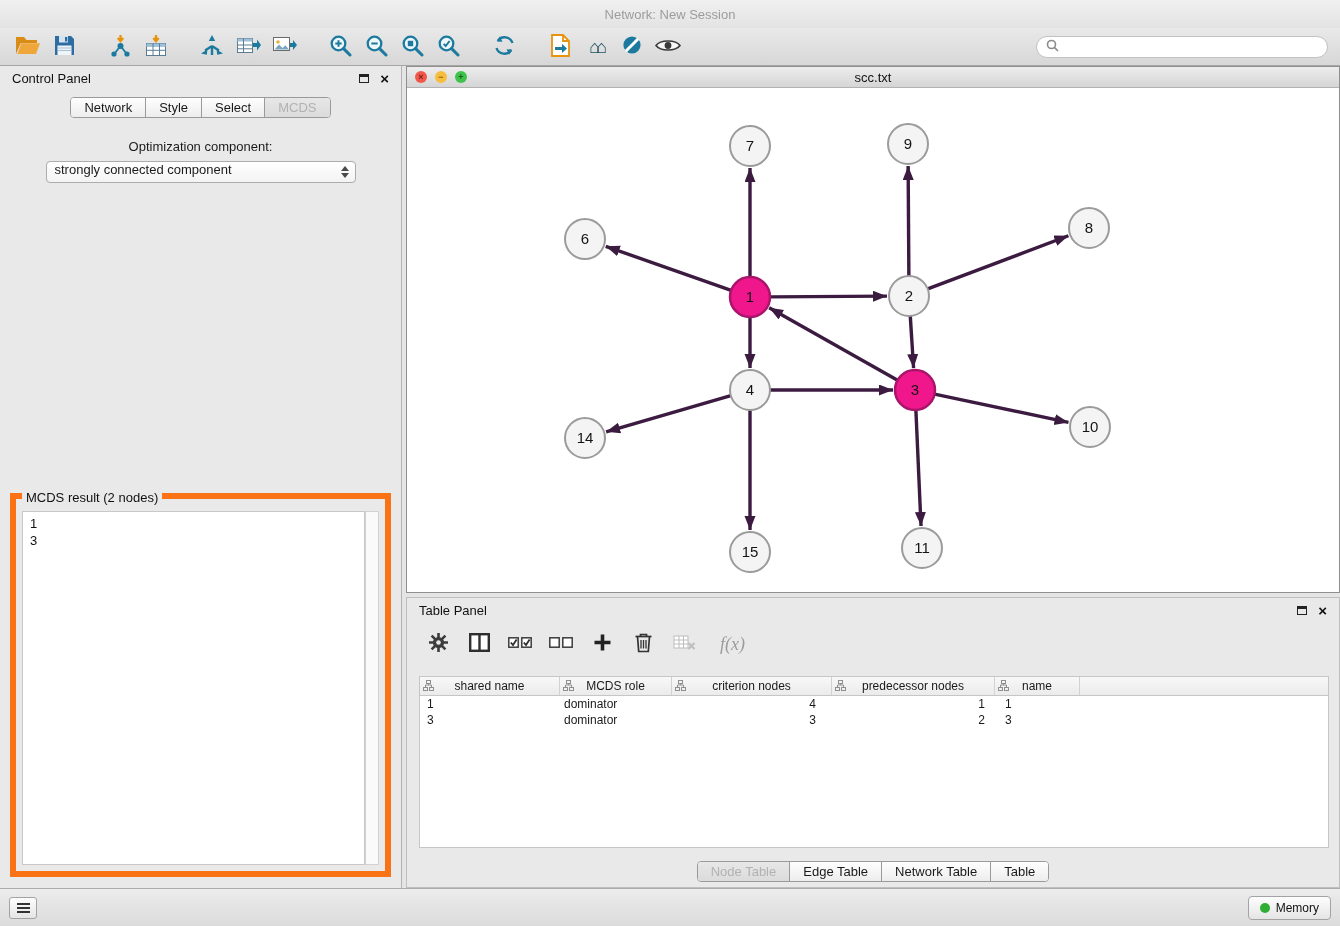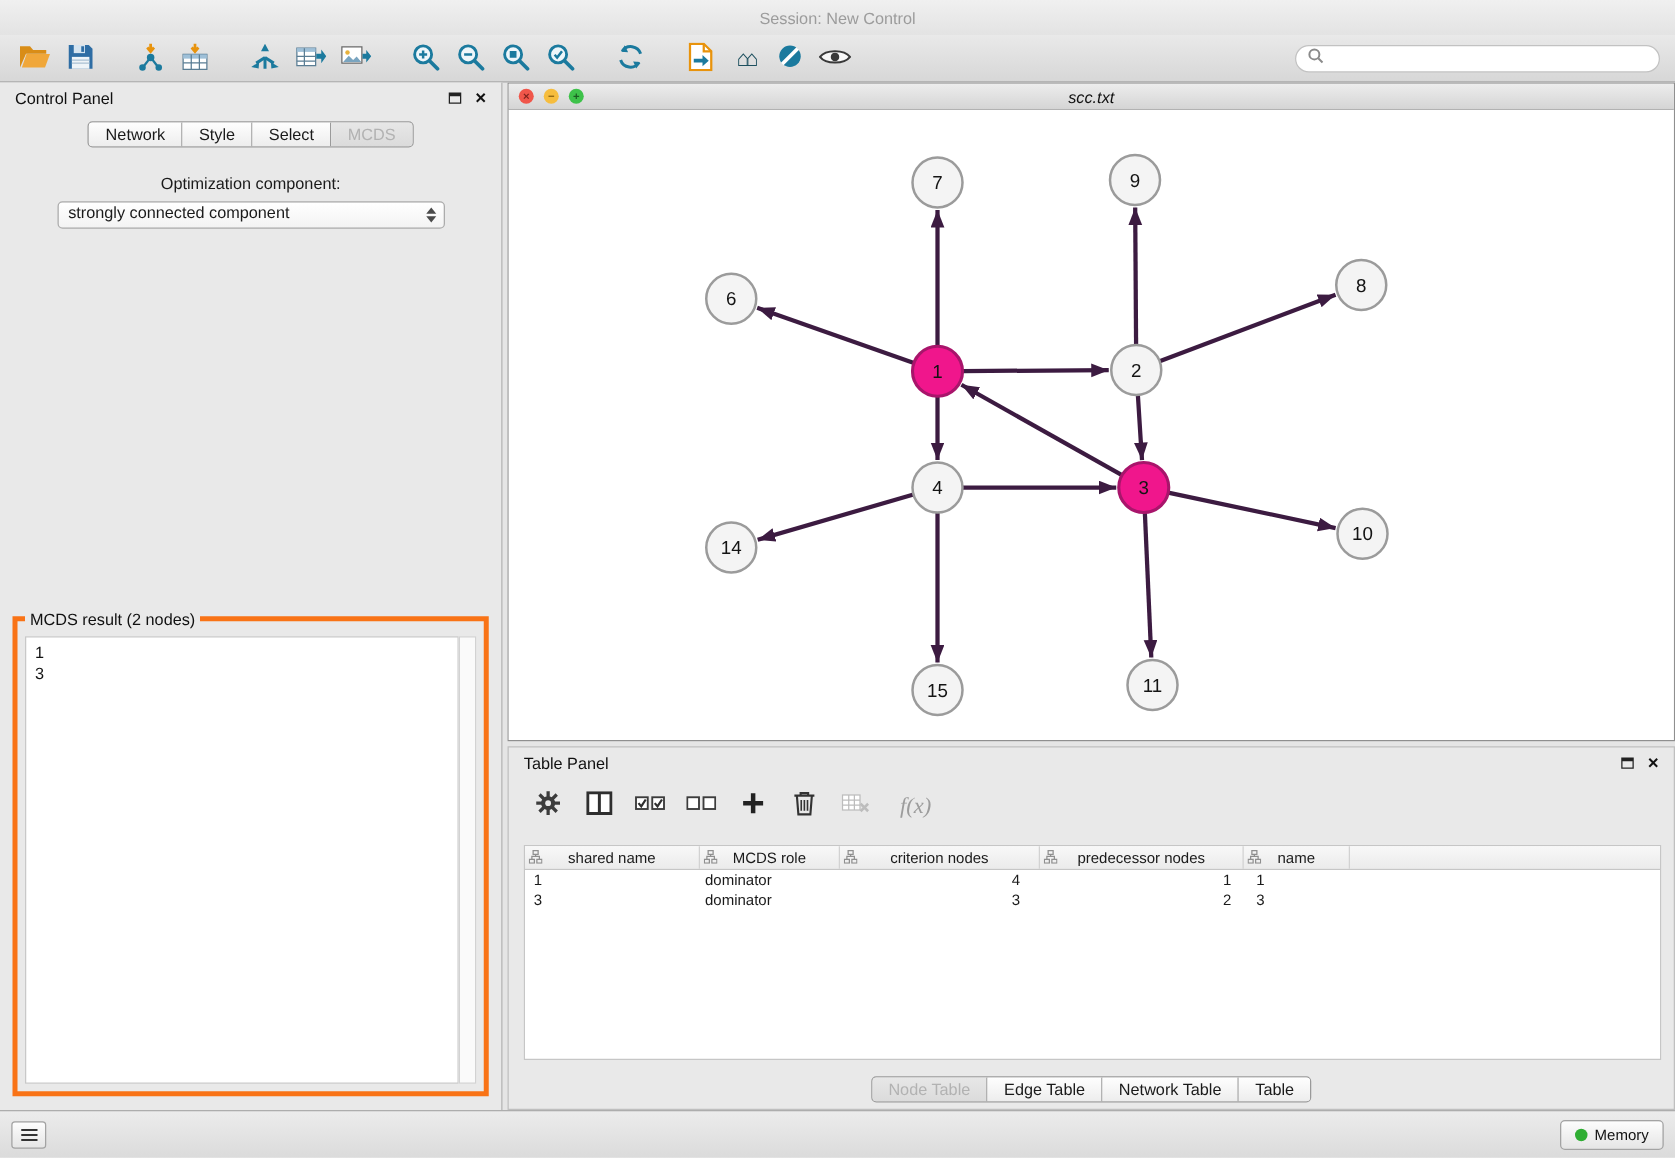--- a/index.html
+++ b/index.html
@@ -34,29 +34,29 @@
 
   
   .control-panel{position:absolute;left:0;top:66px;width:402px;height:822px;background:#e9e9e9;border-right:1px solid #b3b3b3;}
   .cp-opt-label{margin-top:21px;text-align:center;font-size:13px;}
   .cp-select{position:relative;margin:7px auto 0;width:310px;height:22px;border:1px solid #acacac;border-radius:4px;background:linear-gradient(#fff,#f3f3f3);display:flex;align-items:flex-start;padding:0 22px 0 8px;font-size:13px;}
   .select-arrows{position:absolute;right:6px;top:4px;display:flex;flex-direction:column;gap:2px;}
   .select-arrows .up{width:0;height:0;border-left:4px solid transparent;border-right:4px solid transparent;border-bottom:5px solid #4a4a4a;}
   .select-arrows .dn{width:0;height:0;border-left:4px solid transparent;border-right:4px solid transparent;border-top:5px solid #4a4a4a;}
   .cp-buttons{margin-top:12px;display:flex;justify-content:center;gap:15px;}
   .aqua-btn{height:22px;padding:0 17px;font-size:13px;border:1px solid #a9a9a9;border-radius:4px;background:linear-gradient(#ffffff,#ececec);color:#111;}
-  .cp-fieldset{position:absolute;left:10px;right:10px;top:427px;bottom:11px;border:4px solid #f97316;}
+  .cp-fieldset{position:absolute;left:10px;right:10px;top:427px;bottom:11px;border:6px solid #f97316;}
   .cp-legend{position:absolute;top:-9px;left:6px;padding:0 4px;background:#e9e9e9;font-size:13px;color:#111;}
   .result-area{position:absolute;left:6px;top:12px;right:20px;bottom:6px;background:#fff;border:1px solid #c8c8c8;padding:3px 7px;font-size:13px;line-height:17px;color:#111;overflow:hidden;}
   .result-scrollbar{position:absolute;right:6px;top:12px;width:14px;bottom:6px;background:#fafafa;border:1px solid #d2d2d2;}
 
   
   .net-window{position:absolute;left:406px;top:66px;width:934px;height:527px;border:1px solid #8f8f8f;background:#fff;}
   .net-titlebar{position:relative;height:21px;background:linear-gradient(#ededed,#d5d5d5);border-bottom:1px solid #b2b2b2;display:flex;align-items:center;}
-  .net-title{position:absolute;left:0;right:0;text-align:center;font-size:13px;color:#111;font-style:italic;}
+  .net-title{position:absolute;left:0;right:0;text-align:center;font-size:13px;color:#111;}
   .lights{display:flex;gap:8px;padding-left:8px;z-index:2;}
   .light{width:12px;height:12px;border-radius:50%;font-size:9px;line-height:12px;text-align:center;font-weight:bold;}
   .light.red{background:#f0564a;color:#7c221b;}
   .light.yellow{background:#f6bd3e;color:#8a6210;}
   .light.green{background:#3ec24a;color:#1b5f22;}
   .net-canvas{position:absolute;left:0;top:21px;right:0;bottom:0;background:#fff;overflow:hidden;}
   .net-canvas svg text{font-family:"Liberation Sans","DejaVu Sans",sans-serif;}
 
   
   .table-panel{position:absolute;left:406px;top:597px;width:934px;height:291px;background:#e9e9e9;border:1px solid #bfbfbf;}
@@ -86,21 +86,21 @@
   .hamburger{width:13px;height:10px;background:repeating-linear-gradient(#333 0 2px,transparent 2px 4px);}
   .memory-btn{margin-left:auto;height:24px;border:1px solid #a3a3a3;border-radius:4px;background:linear-gradient(#fdfdfd,#e5e5e5);display:flex;align-items:center;gap:6px;padding:0 11px;font-size:12px;color:#111;}
   .memory-dot{width:10px;height:10px;border-radius:50%;background:#2fae33;display:inline-block;}
 </style>
 </head>
 <body>
 
 <div class="app">
 
   <div class="titlebar">
-    <span class="win-title">Session: New Control</span>
+    <span class="win-title">Network: New Session</span>
   </div>
 
   <div class="main-toolbar">
     <button class="tbi">
         <span><svg width="26" height="21" viewBox="0 0 26 21">
             <path d="M1 19V2h8l2.5 3H22v3H5.8z" fill="#d98d17"></path>
             <path d="M2.5 19L6.2 8.2H25L21 19z" fill="#f0a73a"></path>
           </svg></span>
       </button>
     <button class="tbi">

